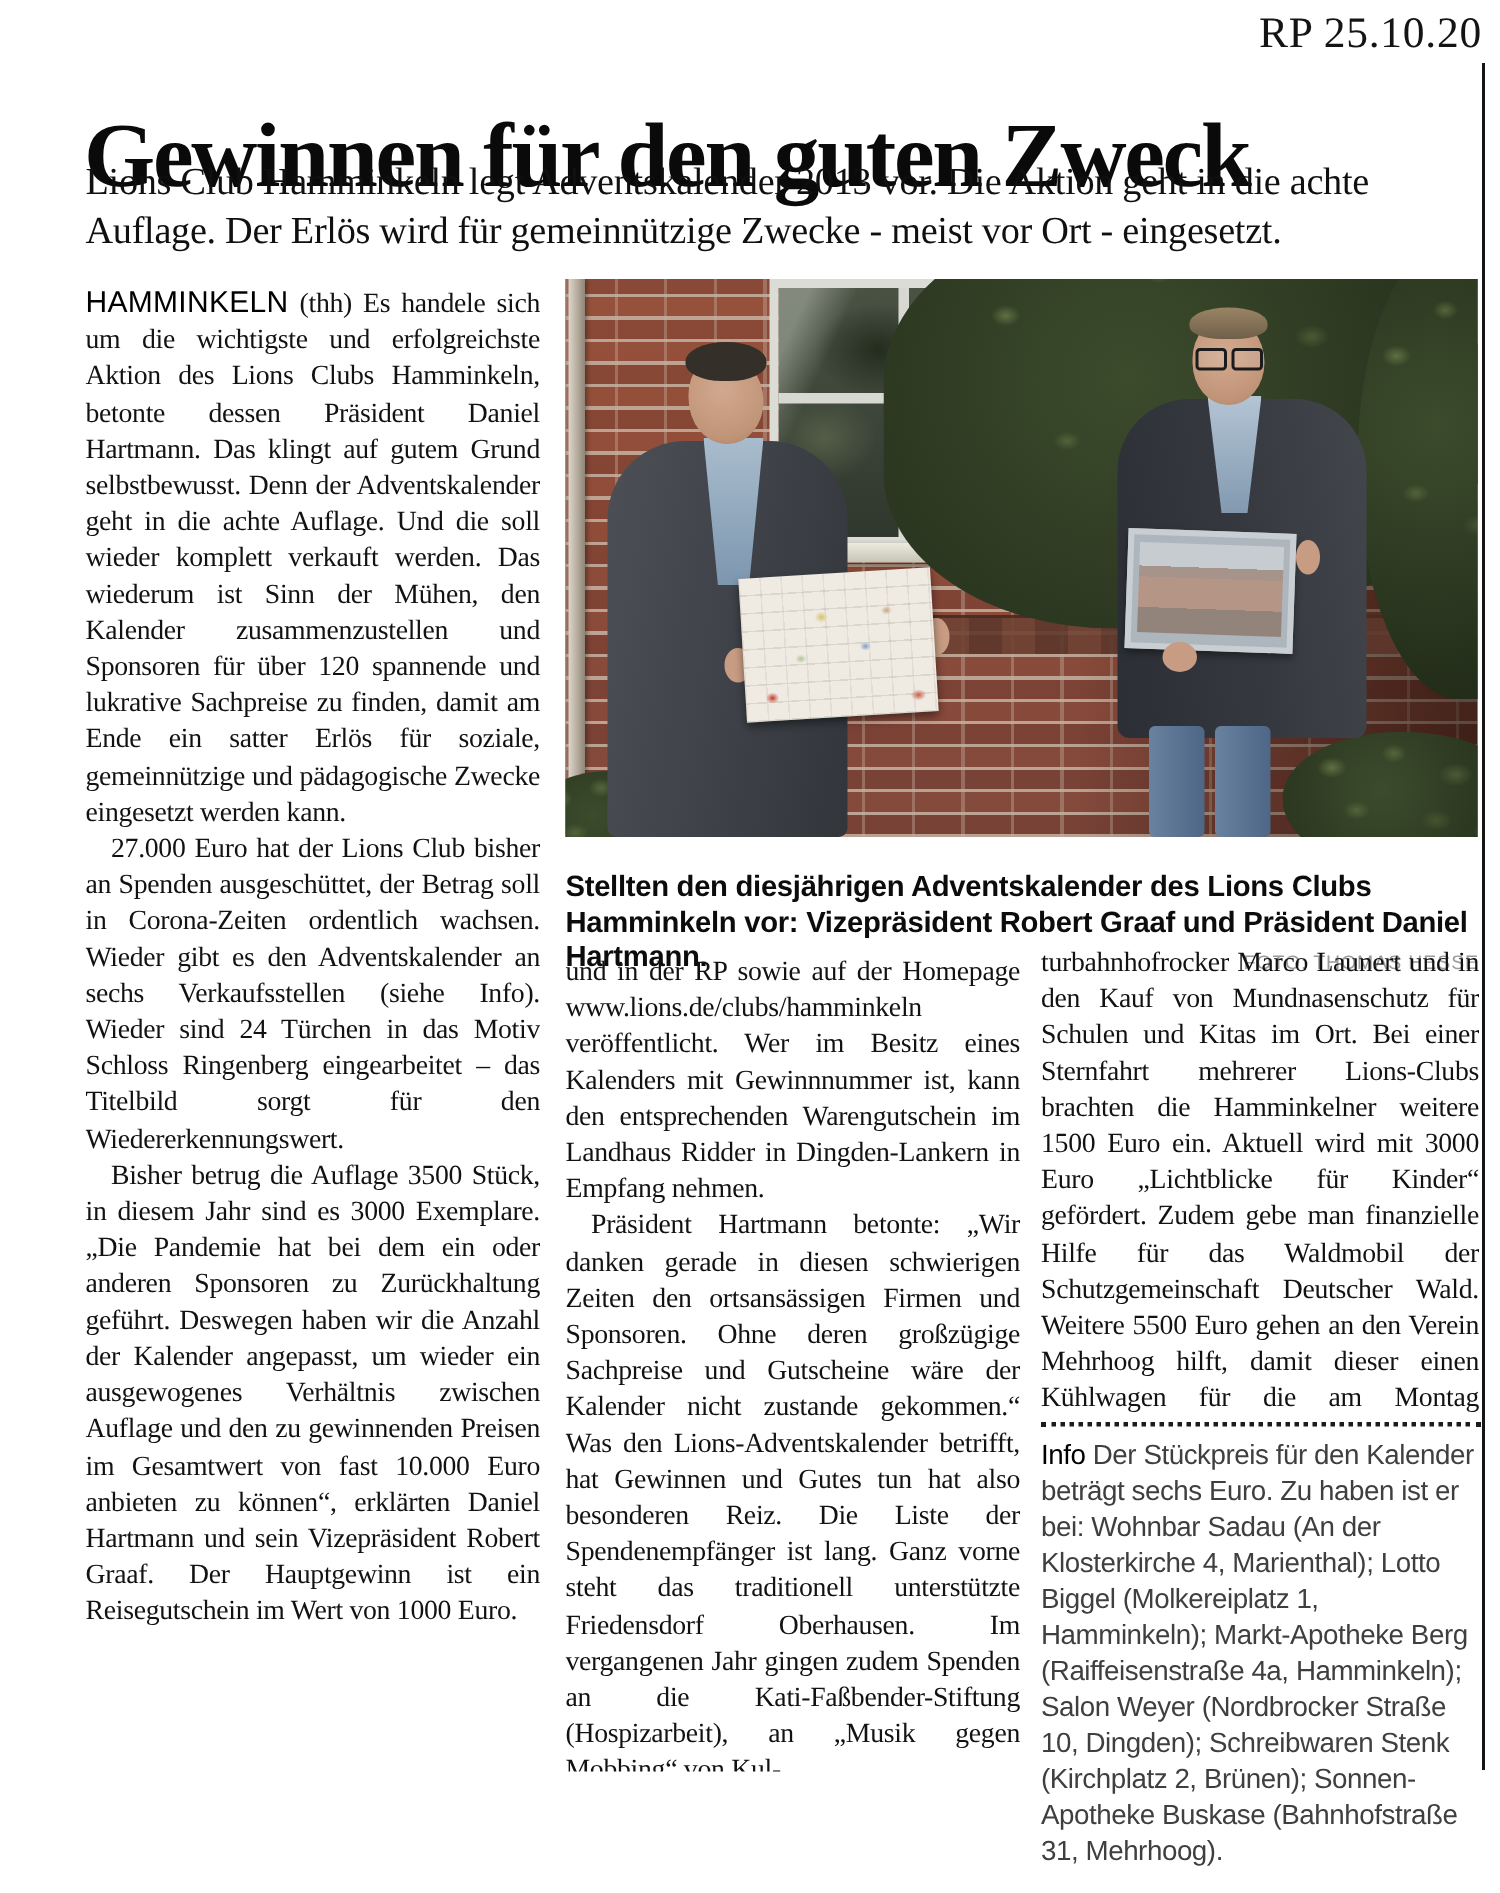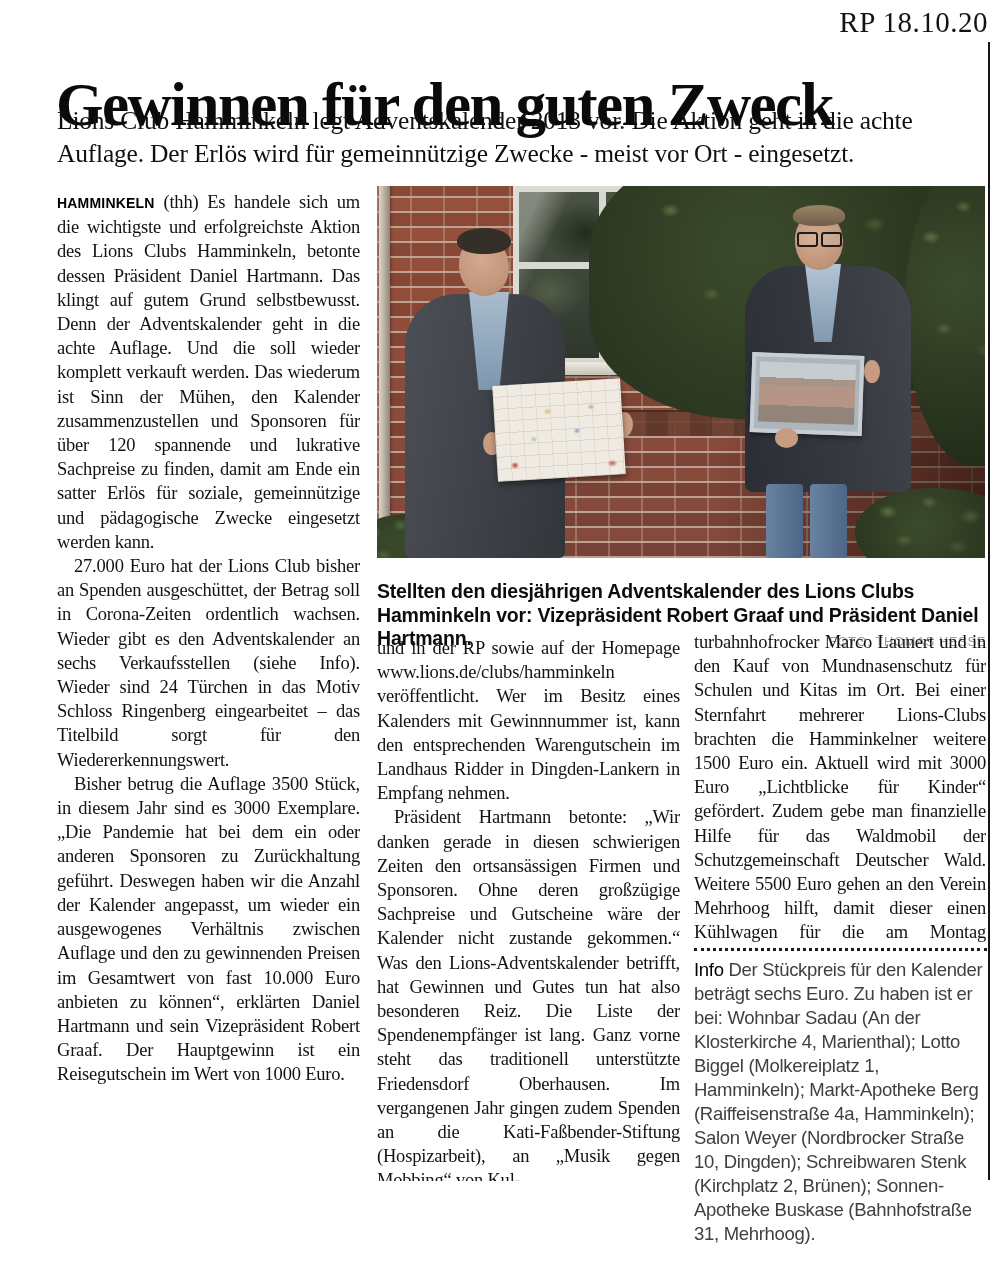--- a/index.html
+++ b/index.html
@@ -17,21 +17,21 @@
   .v-rule{position:absolute;left:988px;top:42px;width:2px;height:1138px;background:#151515;}
 
   
   .col{position:absolute;font:400 18.5px/24.2px "Liberation Serif",serif;color:#121212;
        text-align:justify;letter-spacing:-0.2px;hyphens:auto;-webkit-hyphens:auto;}
   .col p{margin:0;}
   .col p + p{text-indent:17px;}
   .col-left{left:57px;top:190px;width:303px;height:995px;overflow:hidden;}
   .col-mid{left:377px;top:636px;width:303px;height:545px;overflow:hidden;}
   .col-right{left:694px;top:630px;width:292px;height:318px;overflow:hidden;}
-  .dateline{font-family:"Liberation Sans",sans-serif;font-weight:700;font-size:14px;letter-spacing:0.2px;color:#000;}
+  .dateline{font-family:"Liberation Sans",sans-serif;font-weight:400;font-size:20px;letter-spacing:0.2px;color:#000;}
 
   
   .caption{position:absolute;left:377px;top:580px;width:609px;
            font:700 19.5px/23.5px "Liberation Sans",sans-serif;color:#0c0c0c;letter-spacing:-0.2px;}
   .credit{position:absolute;right:0;bottom:2px;font:400 13px "Liberation Sans",sans-serif;
           color:#9b9b9b;letter-spacing:0.6px;}
 
   
   .infobox{position:absolute;left:694px;top:948px;width:293px;border-top:3px dotted #1c1c1c;padding-top:7px;
            font:400 18.5px/24px "Liberation Sans",sans-serif;color:#3f3f3f;letter-spacing:-0.3px;}
@@ -123,21 +123,21 @@
   .cal-right::after{content:"";position:absolute;left:4px;right:4px;top:5px;bottom:7px;
     background:linear-gradient(180deg,#c7ccd1 0 26%,#a6948a 26% 38%,#b59585 38% 72%,#92837b 72% 100%);}
   .mr-hand{left:398px;top:242px;width:23px;height:20px;}
   .mr-hand2{left:487px;top:174px;width:16px;height:23px;}
 </style>
 </head>
 <body>
 
 <div class="page">
 
-  <div class="edition">RP 18.10.20</div>
+  <div class="edition">RP 25.10.20</div>
   <div class="v-rule"></div>
 
   <h1 class="headline">Gewinnen für den guten Zweck</h1>
   <div class="subheadline">Lions Club Hamminkeln legt Adventskalender 2013 vor. Die Aktion geht in die achte Auflage. Der Erlös wird für gemeinnützige Zwecke - meist vor Ort - eingesetzt.</div>
 
   <div class="photo">
     <div class="sc wall"></div>
     <div class="sc pipe"></div>
     <div class="sc window"></div>
     <div class="sc sill"></div>

